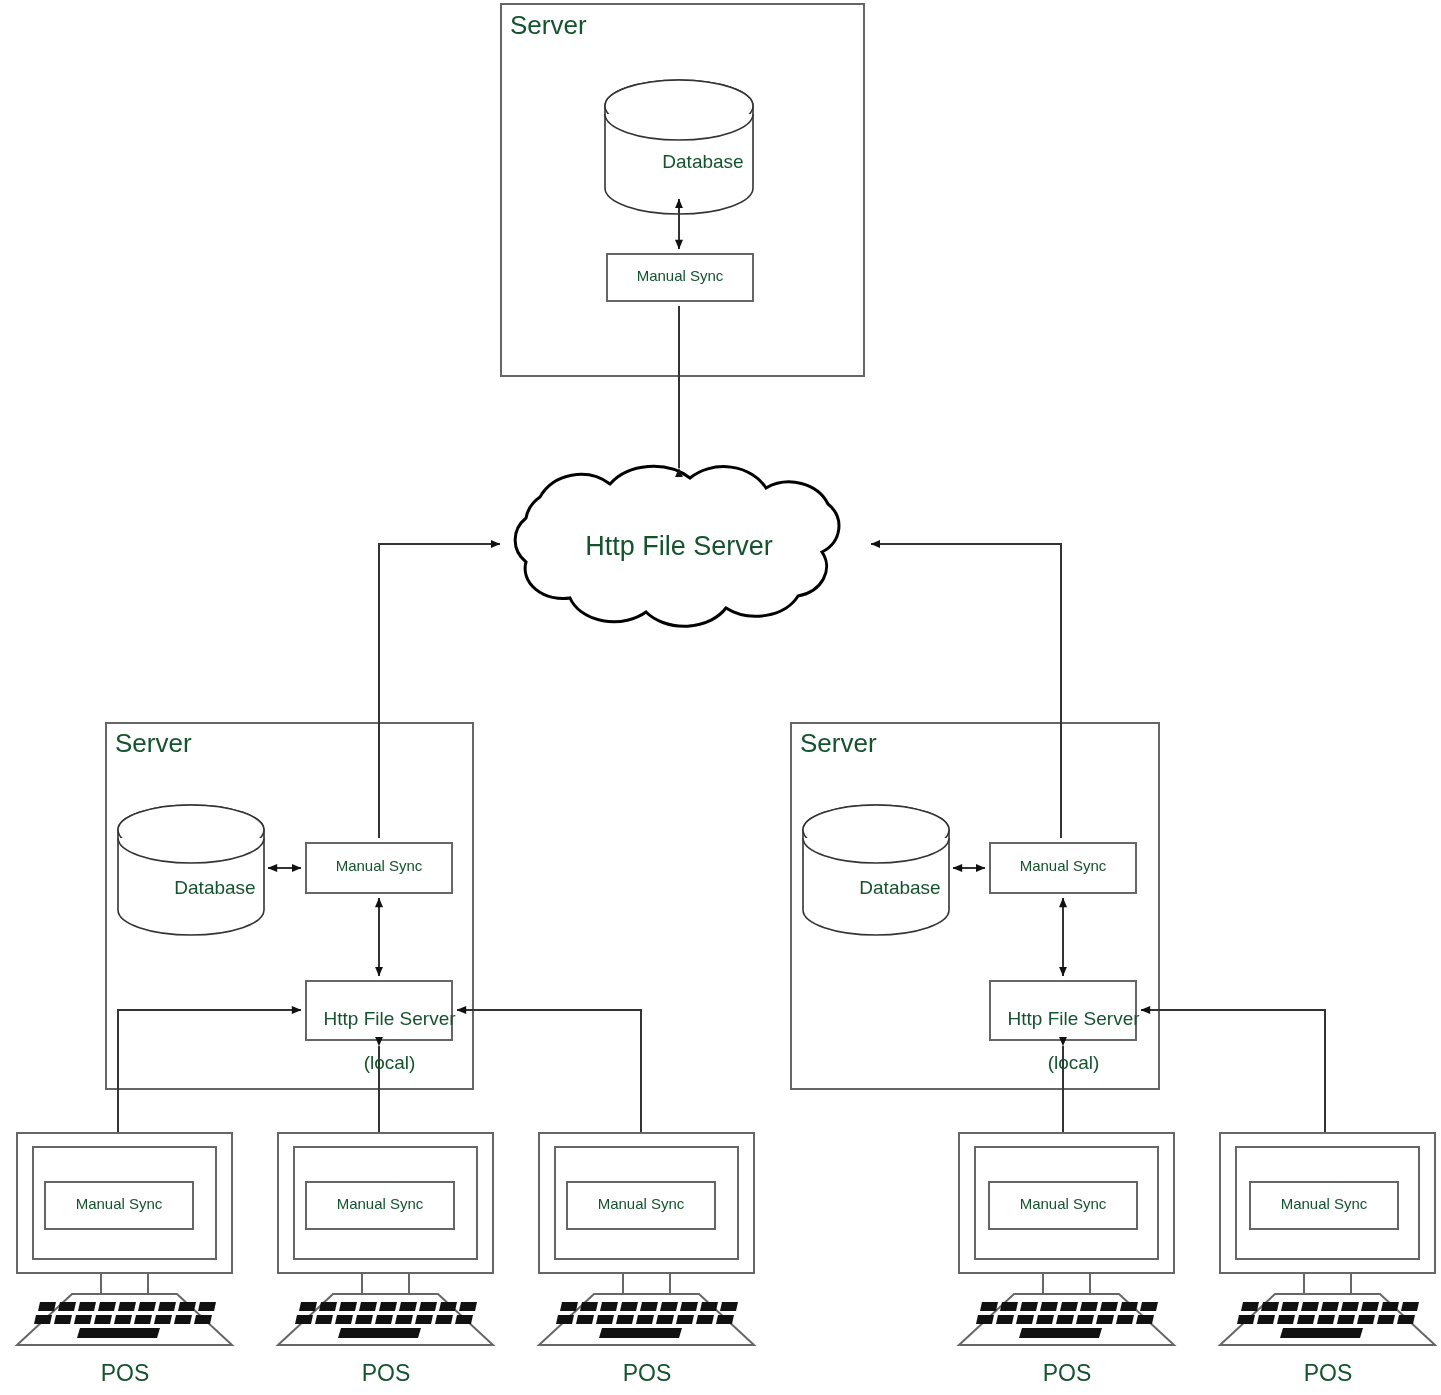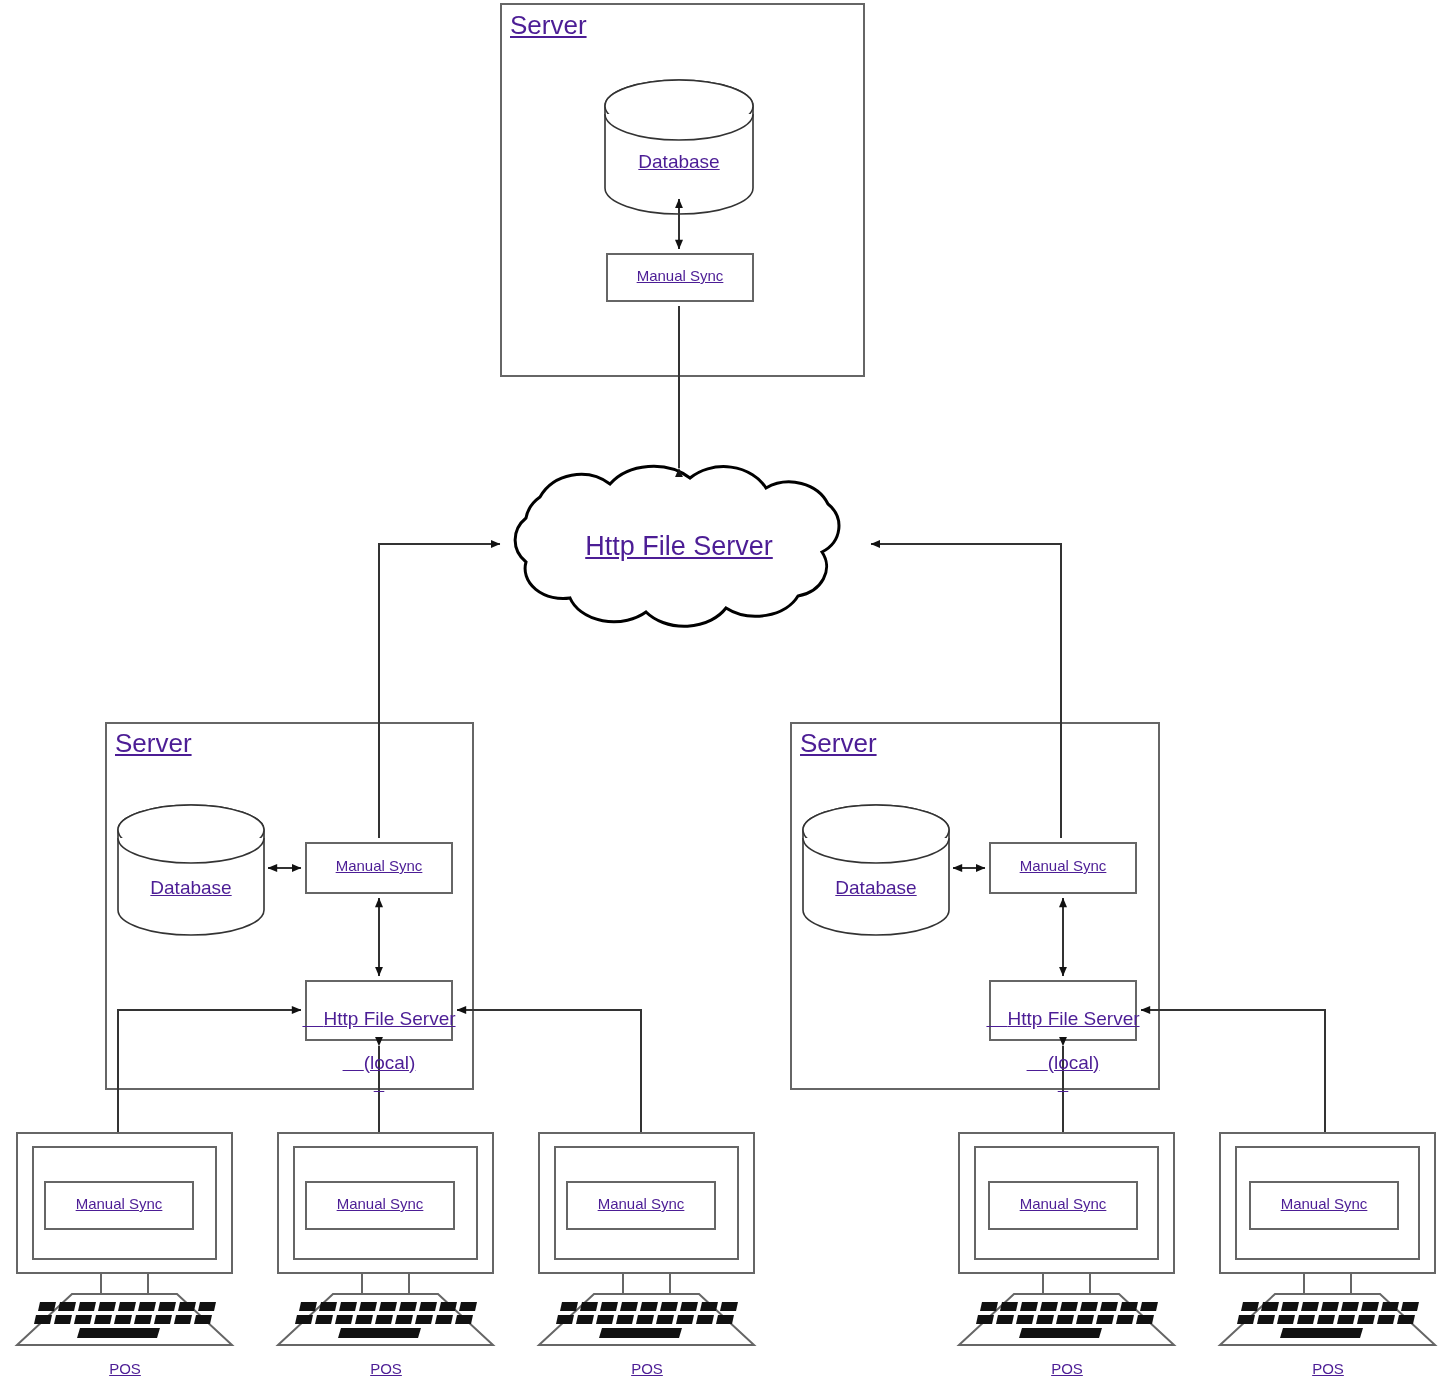--- a/index.html
+++ b/index.html
@@ -1,25 +1,25 @@
 <!DOCTYPE html>
 <html><head>
 <meta charset="utf-8">
 <style>
   html,body{margin:0;padding:0;background:#ffffff;}
   body{font-family:"Liberation Sans",sans-serif;}
   #stage{position:relative;width:1441px;height:1395px;background:#fff;overflow:hidden;}
   svg#canvas{position:absolute;left:0;top:0;width:1441px;height:1395px;}
-  .lbl{position:absolute;color:#4c1d95;font-family:"Liberation Sans",sans-serif;white-space:pre;line-height:1.15;text-decoration:underline;}
+  .lbl{position:absolute;color:#14532d;font-family:"Liberation Sans",sans-serif;white-space:pre;line-height:1.15;}
   .lbl.ctr{text-align:center;}
   .boxtxt{font-size:15px;}
   .servertxt{font-size:26px;}
-  .dbtxt{font-size:19px;}
+  .dbtxt{font-size:19px;padding-left:24px;}
   .cloudtxt{font-size:27px;}
-  .postxt{font-size:15px;}
+  .postxt{font-size:23px;}
   .two-line{font-size:19px;}
 </style>
 </head>
 <body>
 
 <div id="stage">
 
   <svg id="canvas" viewBox="0 0 1441 1395">
     <defs>
       <marker id="arrow" markerWidth="11" markerHeight="11" refX="9.2" refY="4" orient="auto" markerUnits="userSpaceOnUse">

